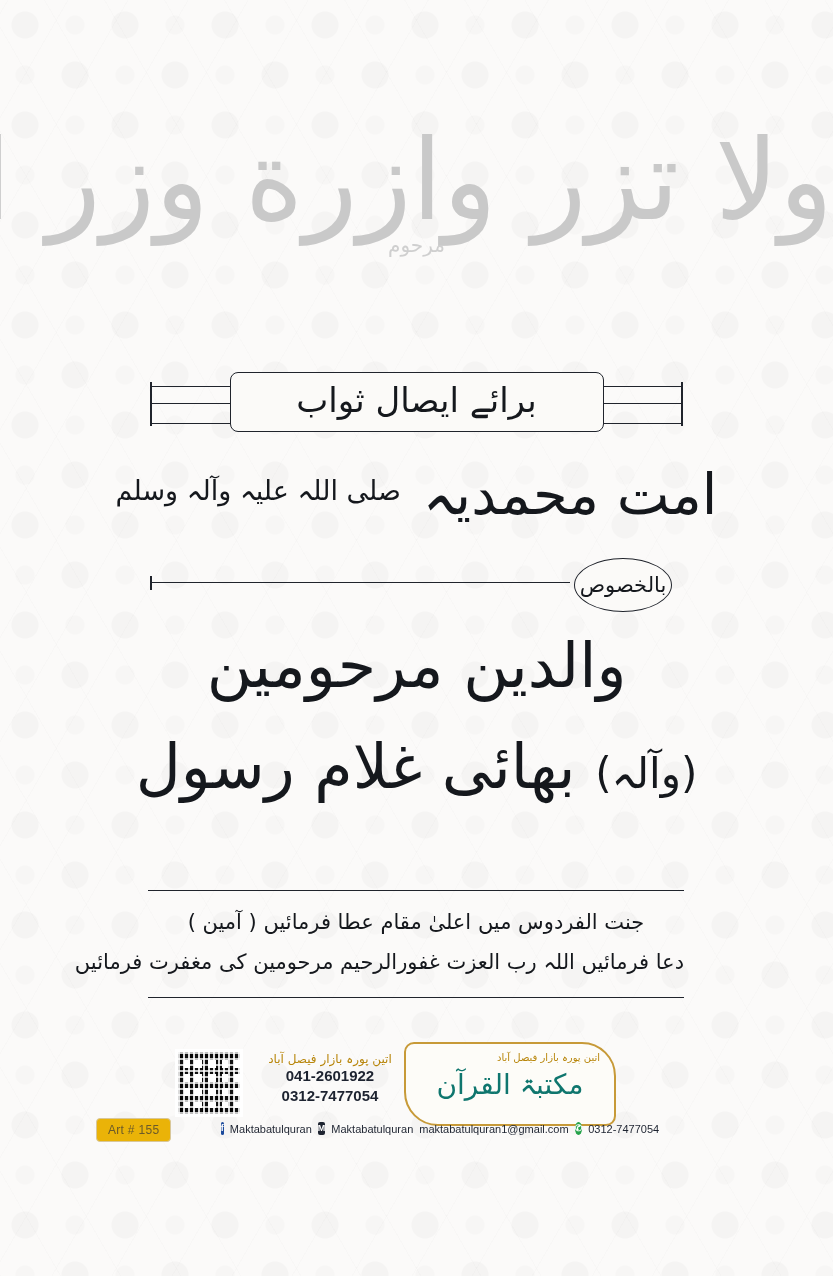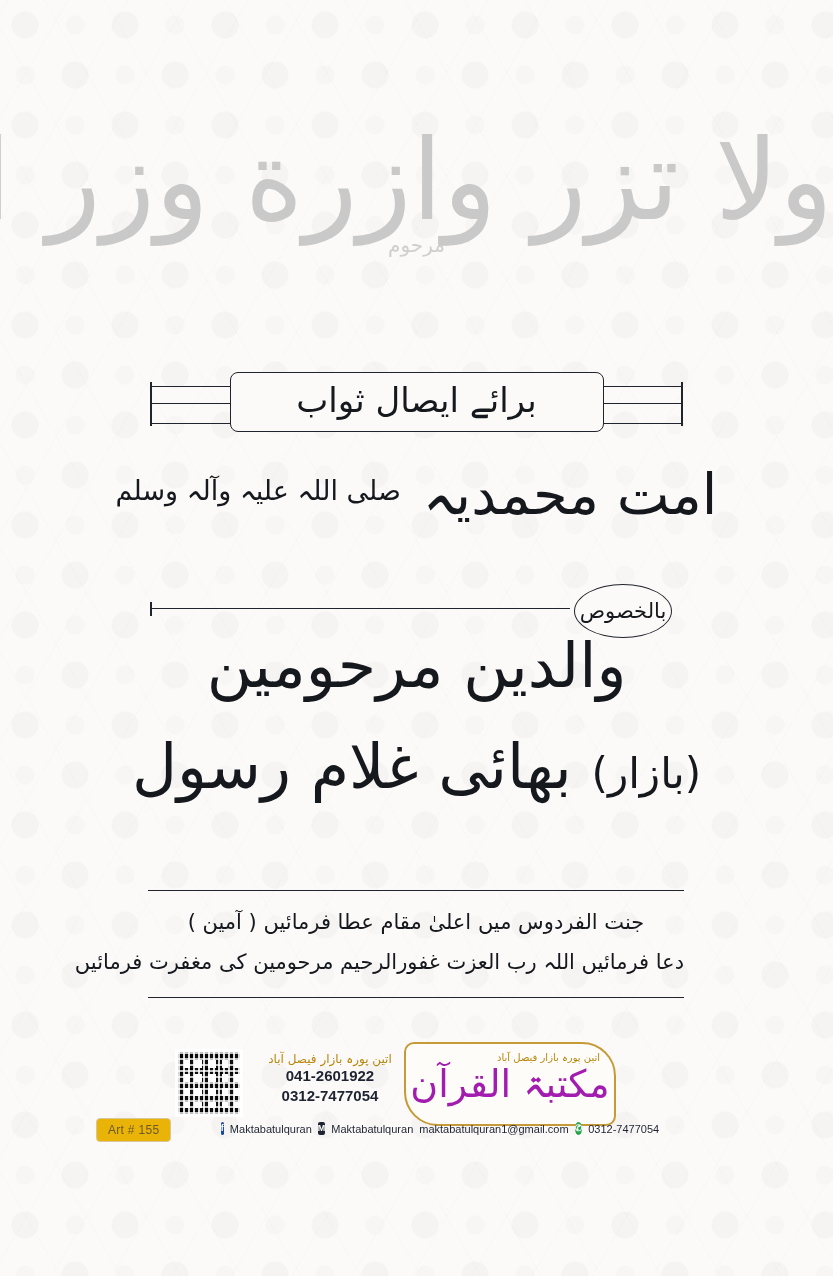--- a/index.html
+++ b/index.html
@@ -142,21 +142,21 @@
   }
   .ummat-line .honorific {
     font-size: 27px;
     vertical-align: 14px;
     margin-right: 4px;
   }
 
   
   .khusoos-row {
     position: absolute;
-    top: 584px;
+    top: 558px;
     left: 0;
     width: 833px;
     height: 60px;
   }
   .khusoos-underline {
     position: absolute;
     top: 24px;
     left: 150px;
     width: 420px;
     border-top: 1.6px solid #20242c;
@@ -296,22 +296,22 @@
     height: 80px;
     border: 2px solid #c79a38;
     border-radius: 10px 34px 10px 34px;
     background: #fdfcf8;
     display: flex;
     align-items: center;
     justify-content: center;
     direction: rtl;
   }
   .logo-box .logo-text {
-    font-size: 38px;
-    color: #a21caf;
+    font-size: 28px;
+    color: #0f766e;
     letter-spacing: -1px;
   }
   .logo-box .logo-sub {
     position: absolute;
     top: 8px;
     right: 14px;
     font-size: 10px;
     color: #b8860b;
   }
 
@@ -391,21 +391,21 @@
     <div class="khusoos-row">
       <div class="khusoos-underline"></div>
       <div class="khusoos-oval">
         <span class="txt">بالخصوص</span>
       </div>
     </div>
 
     <div class="names">
       <div class="name-line-1">والدین مرحومین</div>
       <div class="name-line-2">
-        <span class="paren">(بازار)</span>
+        <span class="paren">(وآلہ)</span>
         <span>بھائی غلام رسول</span>
       </div>
     </div>
 
     <div class="dua-block">
       <div class="dua-line">جنت الفردوس میں اعلیٰ مقام عطا فرمائیں ( آمین )</div>
       <div class="dua-line">دعا فرمائیں اللہ رب العزت غفورالرحیم مرحومین کی مغفرت فرمائیں</div>
     </div>
 
     <div class="footer">

